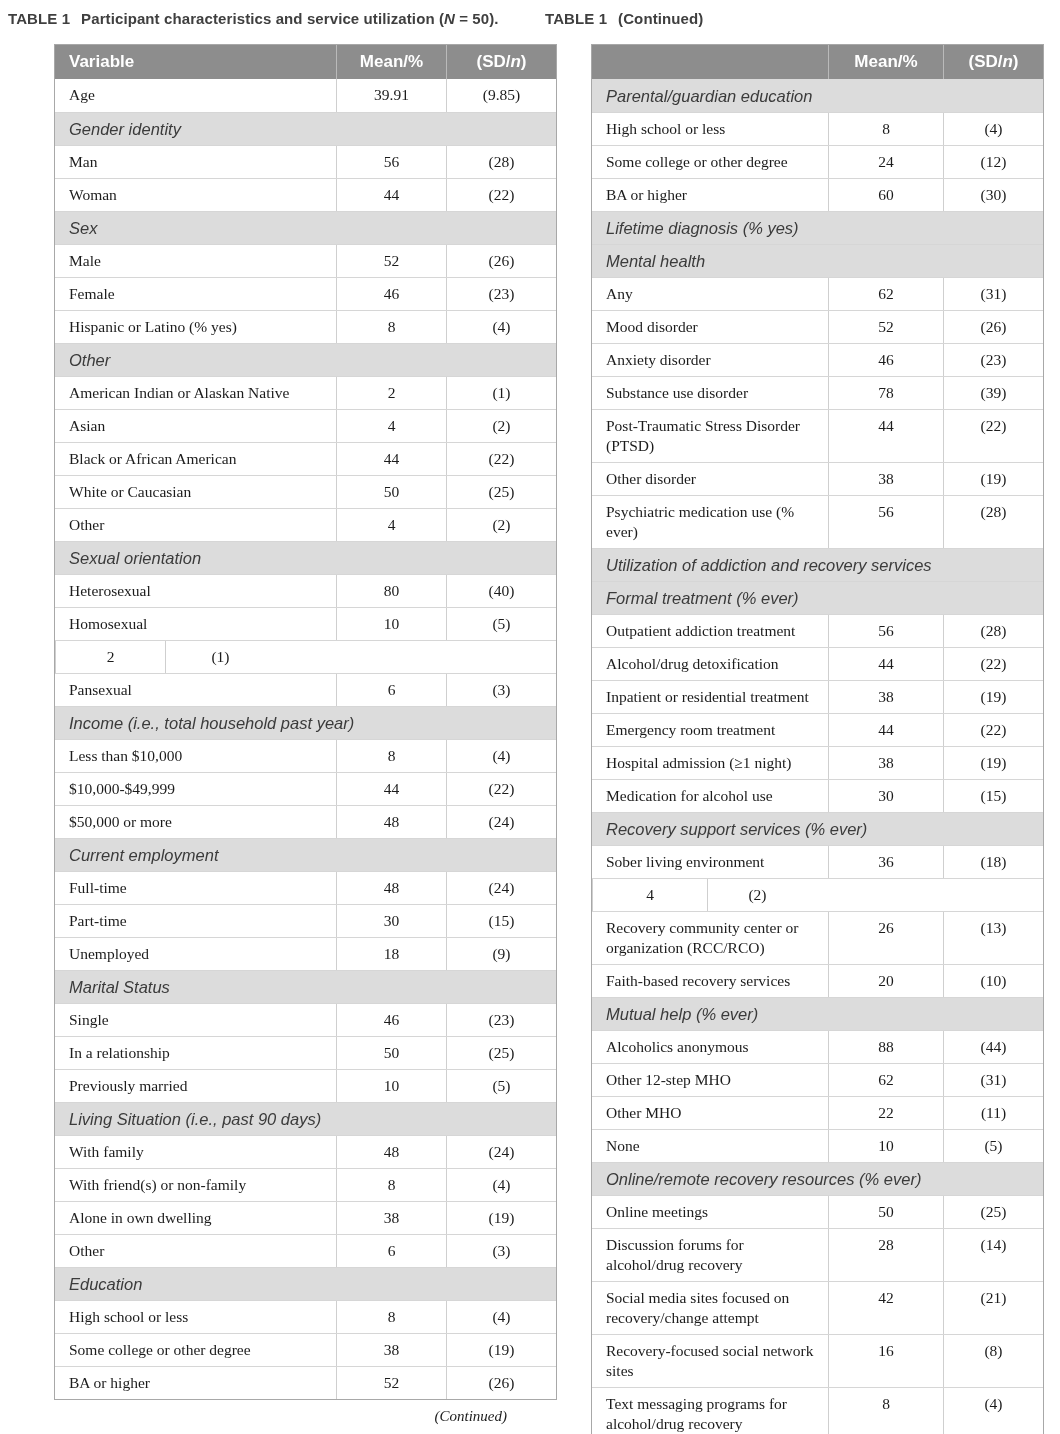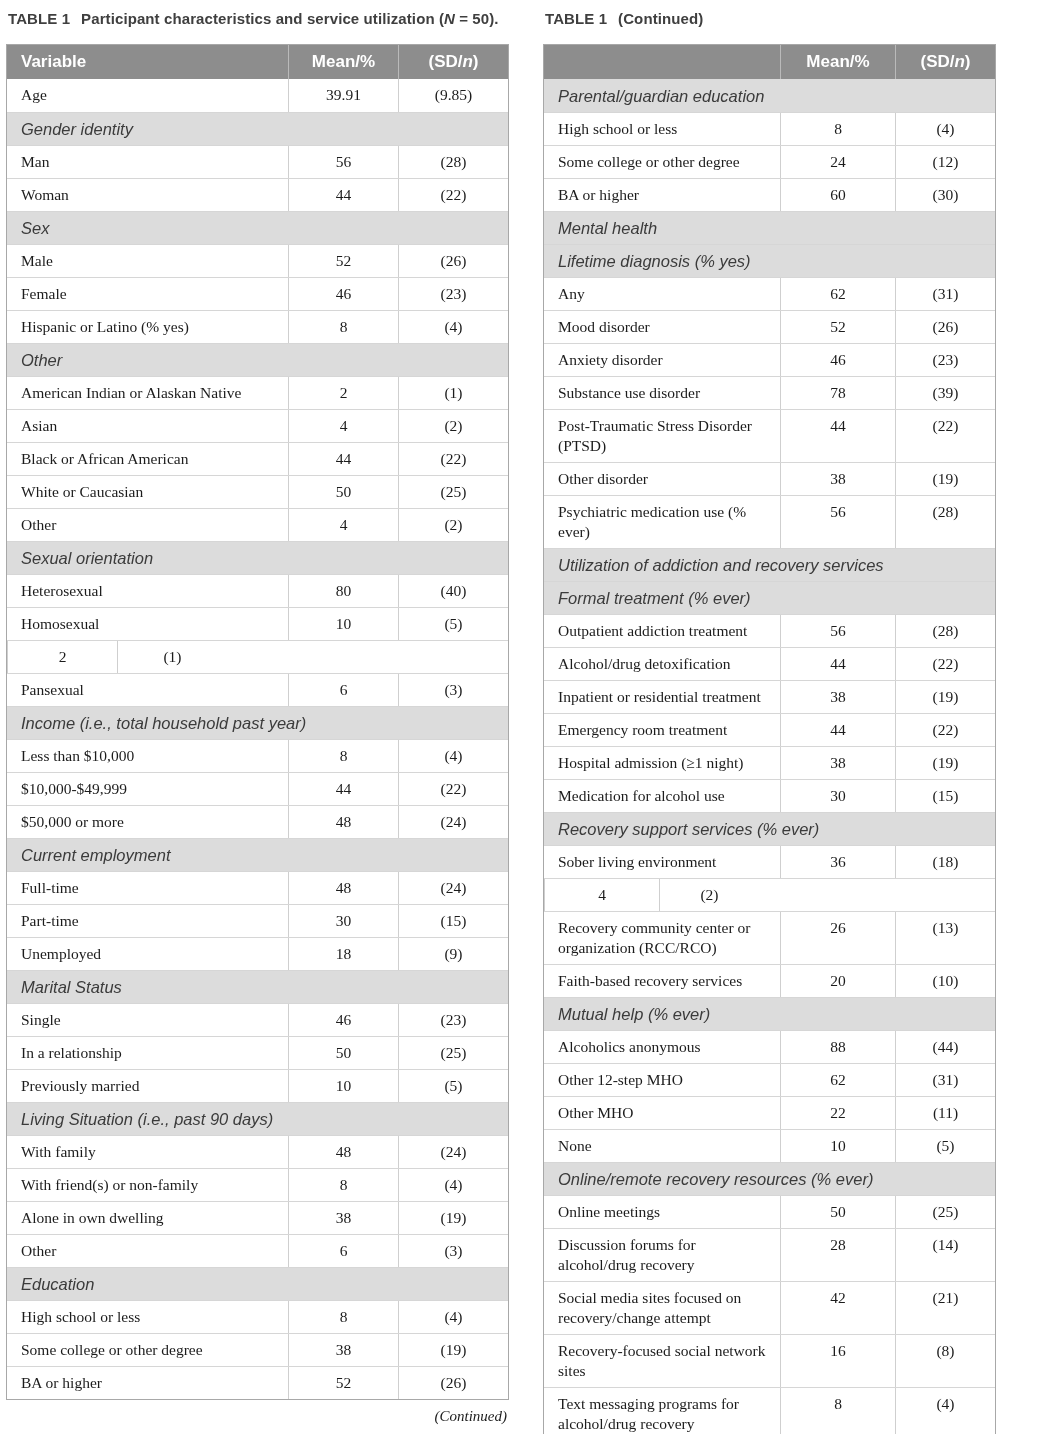--- a/index.html
+++ b/index.html
@@ -26,20 +26,21 @@
     color: #3f3f3f;
     letter-spacing: 0.1px;
     margin: 2px 0 0 2px;
     height: 34px;
   }
   .table-title .t-label { margin-right: 11px; }
 
   .tbl {
     border: 1px solid #a8a8a8;
     width: 100%;
+    margin-left: 48px;
   }
   .row {
     display: flex;
     align-items: flex-start;
     border-top: 1px solid #d6d6d6;
     min-height: 33px;
   }
   .row:first-child { border-top: none; }
 
   
@@ -337,24 +338,24 @@
             <div class="cell var">Some college or other degree</div>
             <div class="cell num mean">24</div>
             <div class="cell num sd">(12)</div>
           </div>
           <div class="row data">
             <div class="cell var">BA or higher</div>
             <div class="cell num mean">60</div>
             <div class="cell num sd">(30)</div>
           </div>
           <div class="row section">
+            <div class="cell section-label">Lifetime diagnosis (% yes)</div>
+          </div>
+          <div class="row section">
             <div class="cell section-label">Mental health</div>
-          </div>
-          <div class="row section">
-            <div class="cell section-label">Lifetime diagnosis (% yes)</div>
           </div>
           <div class="row data">
             <div class="cell var">Any</div>
             <div class="cell num mean">62</div>
             <div class="cell num sd">(31)</div>
           </div>
           <div class="row data">
             <div class="cell var">Mood disorder</div>
             <div class="cell num mean">52</div>
             <div class="cell num sd">(26)</div>

